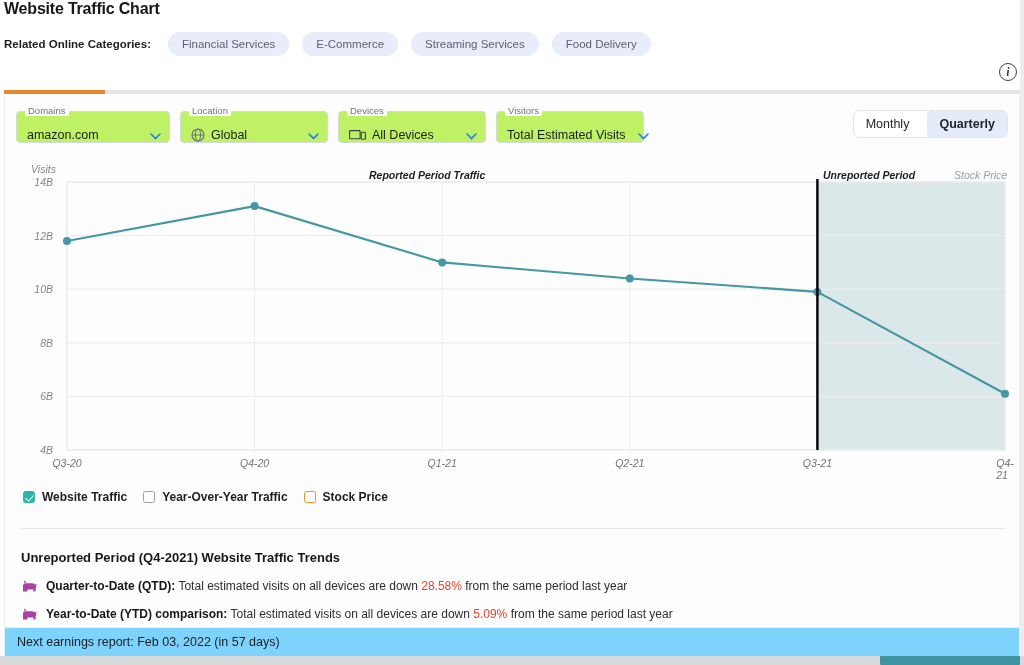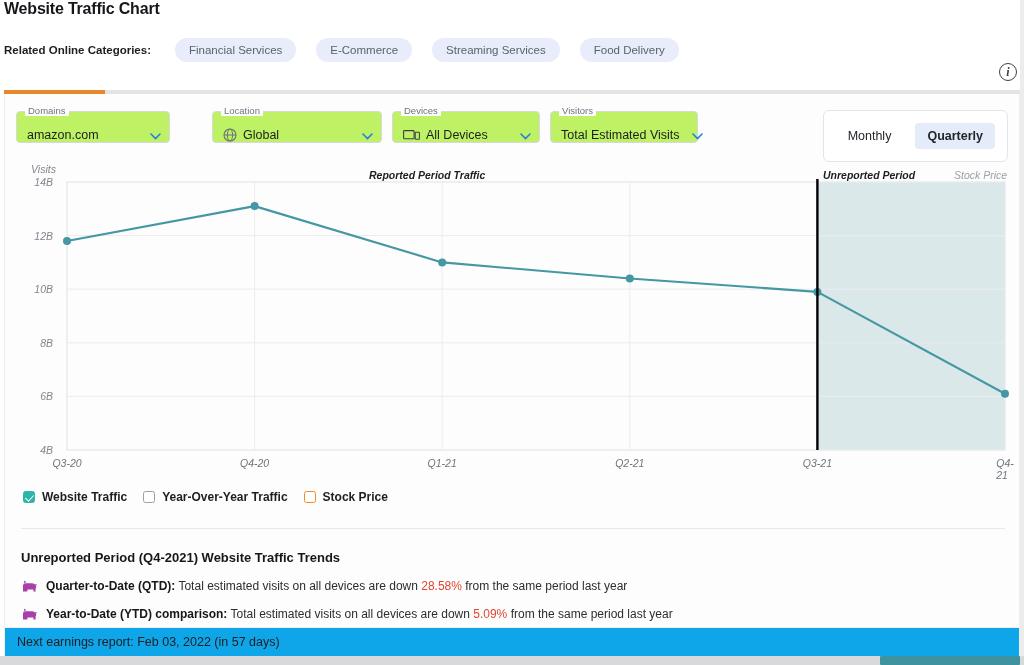--- a/index.html
+++ b/index.html
@@ -11,22 +11,22 @@
   }
   #app { position: relative; width: 1024px; height: 665px; background: #fff; }
 
   
   .page-title {
     position: absolute; left: 4px; top: 0px;
     font-size: 16px; font-weight: bold; color: #15171a;
     letter-spacing: -0.2px;
   }
   .cat-row {
-    position: absolute; left: 4px; top: 38px;
-    display: flex; align-items: center; gap: 20px;
+    position: absolute; left: 4px; top: 32px;
+    display: flex; align-items: center; gap: 13px;
   }
   .cat-label { font-size: 11.5px; font-weight: bold; color: #1c1e21; margin-right: 4px; }
   .cat-pill {
     background: #e8ecfb; color: #5b6270;
     border-radius: 13px; padding: 6px 14px;
     font-size: 11.5px; white-space: nowrap;
   }
   .info-icon {
     position: absolute; right: 7px; top: 63px;
     width: 18px; height: 18px; border: 1.4px solid #3c3f44;
@@ -62,29 +62,29 @@
   }
   .fld .lg { position: absolute; top: -7px; left: 8px; background: #fdfdfd;
     padding: 0 3px; font-size: 9.5px; color: #6e757e; }
   .fld .val { font-size: 12.5px; color: #1c1e21; white-space: nowrap; }
   .fld .chev {
     margin-left: auto; padding-left: 12px;
     color: #2a7de1; font-size: 11px; line-height: 1;
   }
   .fld .glyph { margin-right: 6px; display: inline-flex; flex: 0 0 auto; }
   .w-dom { width: 154px; }
-  .w-loc { width: 170px; margin-left: 32px; }
+  .w-loc { width: 148px; }
   .w-dev { width: 148px; }
   .w-vis { width: 148px; }
 
   
   .seg {
     position: absolute; right: 11px; top: 16px;
     background: #fff; border: 1px solid #e2e5e9; border-radius: 6px;
-    padding: 12px; display: flex; gap: 12px;
+    padding: 0; display: flex; gap: 6px;
   }
   .seg button {
     border: 0; background: transparent; border-radius: 4px;
     font-family: inherit; font-size: 12.5px; color: #22262b;
     padding: 6px 12px; cursor: pointer;
   }
   .seg button.on { background: #e4ecfa; font-weight: bold; }
 
   
   .chart-wrap { position: absolute; left: 0; top: 66px; width: 1016px; height: 320px; font-style: italic; }
@@ -115,21 +115,21 @@
   .trends { position: absolute; left: 16px; top: 456px; }
   .tr-title { font-size: 13px; font-weight: bold; color: #15171a; }
   .tr-row { display: flex; align-items: center; gap: 8px; margin-top: 14px; font-size: 12px; color: #2a2d31; }
   .tr-row .bear { flex: 0 0 auto; display: inline-flex; }
   .tr-row b { font-weight: bold; color: #15171a; }
   .pct { color: #e2452f; }
 
   
   .footer {
     position: absolute; left: 4px; top: 628px;
-    width: 1016px; height: 28px; background: #0ea5e9;
+    width: 1016px; height: 28px; background: #7dd3fc;
     border-left: 1px solid #eceef0; border-right: 1px solid #eceef0;
     display: flex; align-items: center; padding-left: 12px;
     font-size: 12.5px; color: #1c1e21;
   }
   .hscroll-track { position: absolute; left: 0; top: 656px; width: 1024px; height: 9px; background: #d8d9da; }
   .hscroll-thumb { position: absolute; left: 880px; top: 656px; width: 140px; height: 9px; background: #3f93a1; border-radius: 1px; }
   .rightedge { position: absolute; left: 1020px; top: 0; width: 4px; height: 656px; background: #ececec; }
 </style>
 </head>
 <body>

